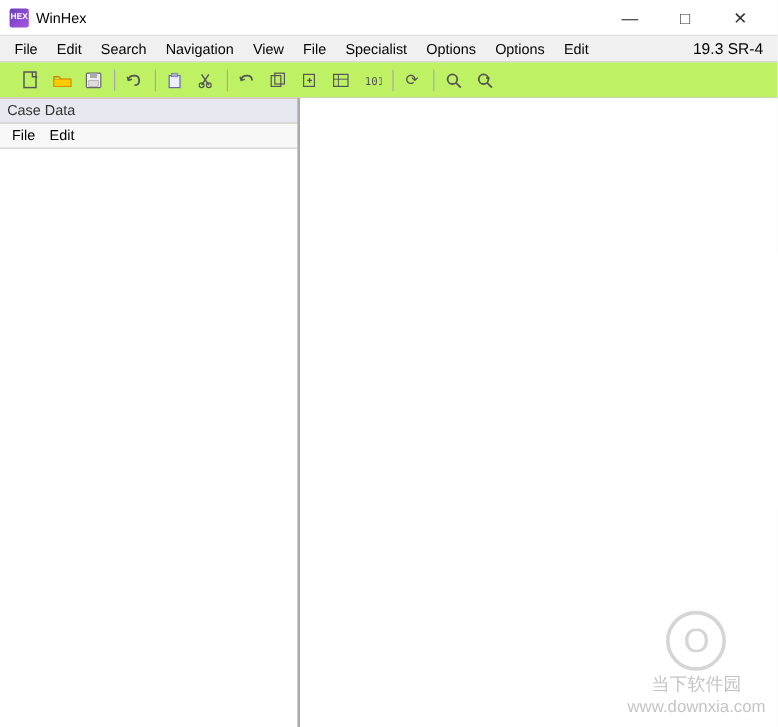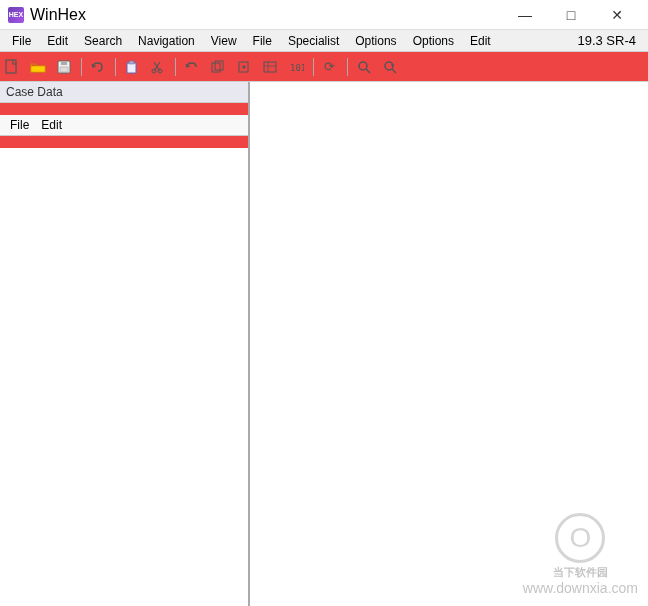--- a/index.html
+++ b/index.html
@@ -34,21 +34,21 @@
       background: linear-gradient(135deg, #6a3fb5, #a855e8);
       display: flex;
       align-items: center;
       justify-content: center;
       font-size: 9px;
       color: white;
       font-weight: bold;
       border-radius: 2px;
     }
     #title-text {
-      font-size: 16px;
+      font-size: 12px;
       color: #000;
     }
     #title-controls {
       display: flex;
       gap: 0;
     }
     .title-btn {
       width: 46px;
       height: 30px;
       display: flex;
@@ -80,25 +80,25 @@
     #version-label {
       margin-left: auto;
       font-size: 13px;
       color: #000;
       padding-right: 8px;
       text-align: right;
     }
 
     
     #toolbar {
-      background: #ef4444;
+      background: #bef264;
       height: 30px;
       display: flex;
       align-items: center;
-      padding: 2px 0;
+      padding: 2px 14px;
       border-bottom: 1px solid #d0d0d0;
       gap: 2px;
     }
     .toolbar-btn {
       width: 24px;
       height: 24px;
       display: flex;
       align-items: center;
       justify-content: center;
       cursor: pointer;
@@ -129,22 +129,21 @@
       background: #fff;
     }
 
     
     #left-panel {
       width: 250px;
       min-width: 250px;
       border-right: 2px solid #aaa;
       display: flex;
       flex-direction: column;
-      background: #ef4444;
-      gap: 12px;
+      background: #a16207;
     }
     #case-data-header {
       background: #e8e8f0;
       padding: 3px 6px;
       font-size: 12px;
       color: #333;
       border-bottom: 1px solid #ccc;
     }
     #case-data-menu {
       display: flex;
@@ -186,24 +185,23 @@
       border-radius: 50%;
       border: 3px solid #888;
       display: flex;
       align-items: center;
       justify-content: center;
       font-size: 28px;
       color: #888;
       font-weight: 300;
     }
     #watermark-text1 {
-      font-size: 11px;
+      font-size: 15px;
       color: #555;
       margin-top: 2px;
-      font-weight: bold;
     }
     #watermark-text2 {
       font-size: 14px;
       color: #555;
     }
   </style>
 </head>
 <body>
 
 <div id="title-bar">

